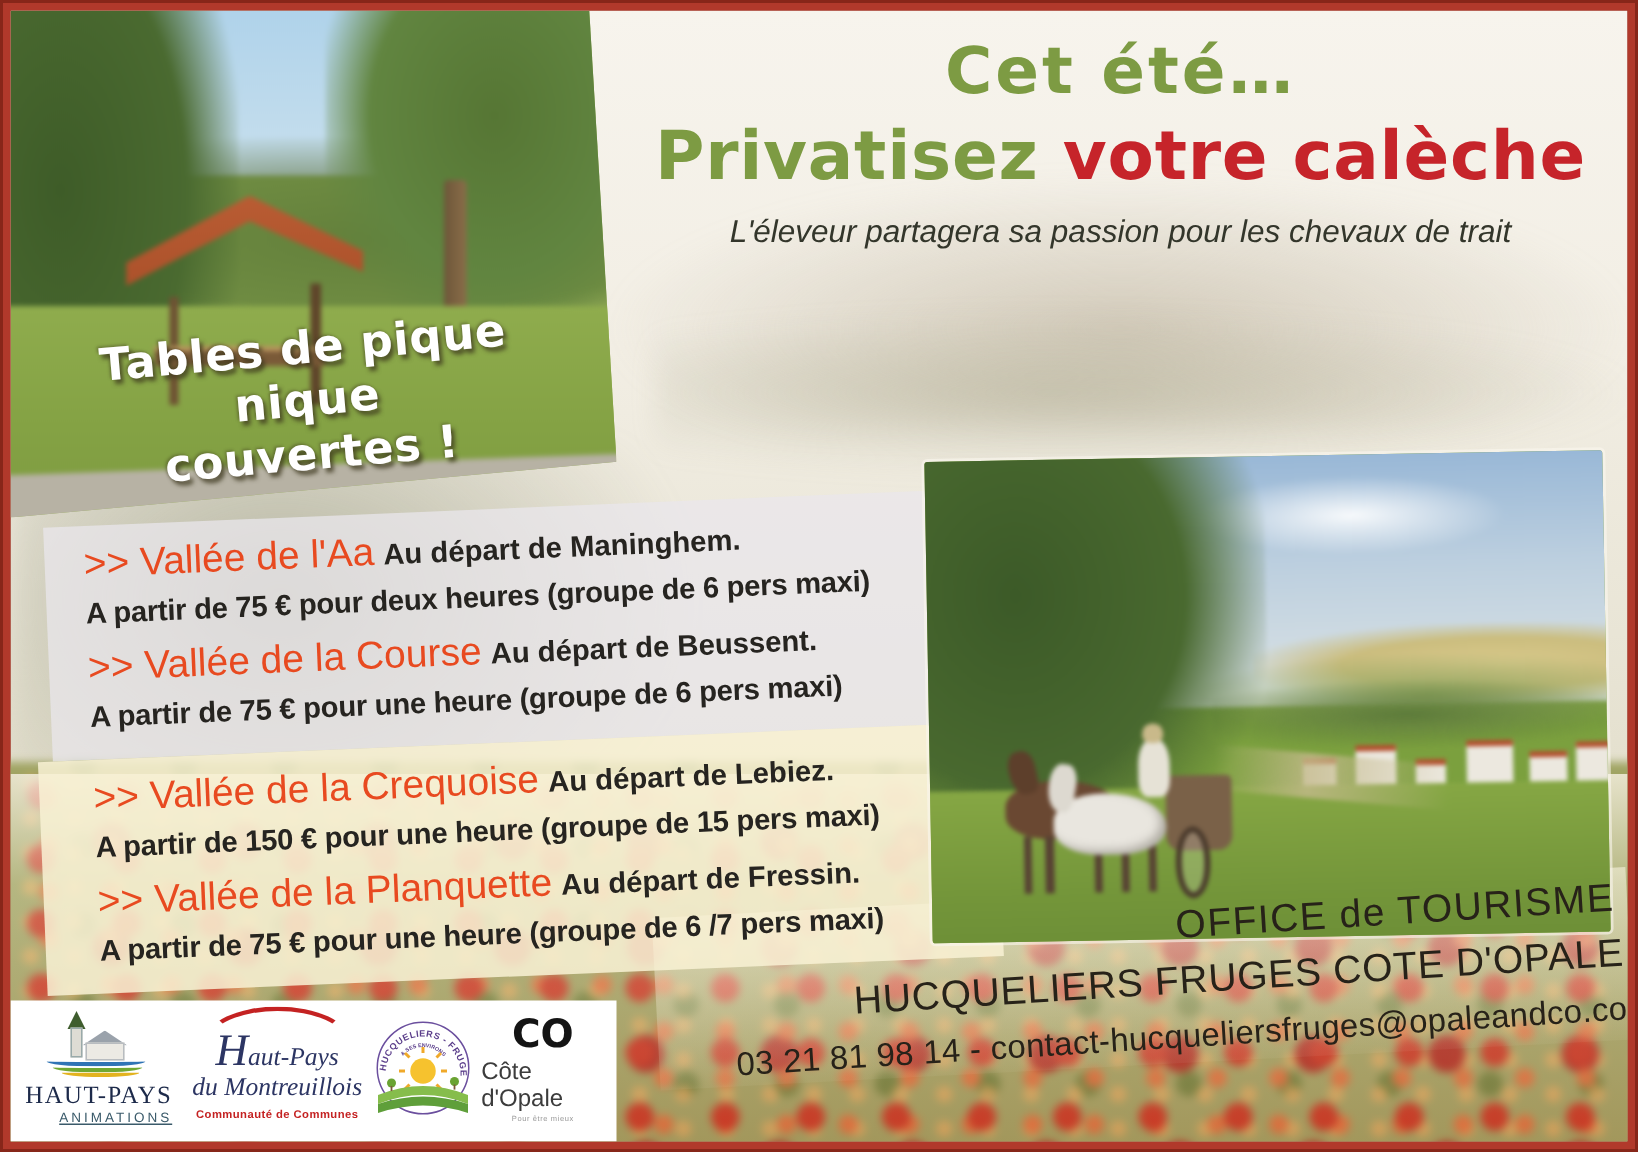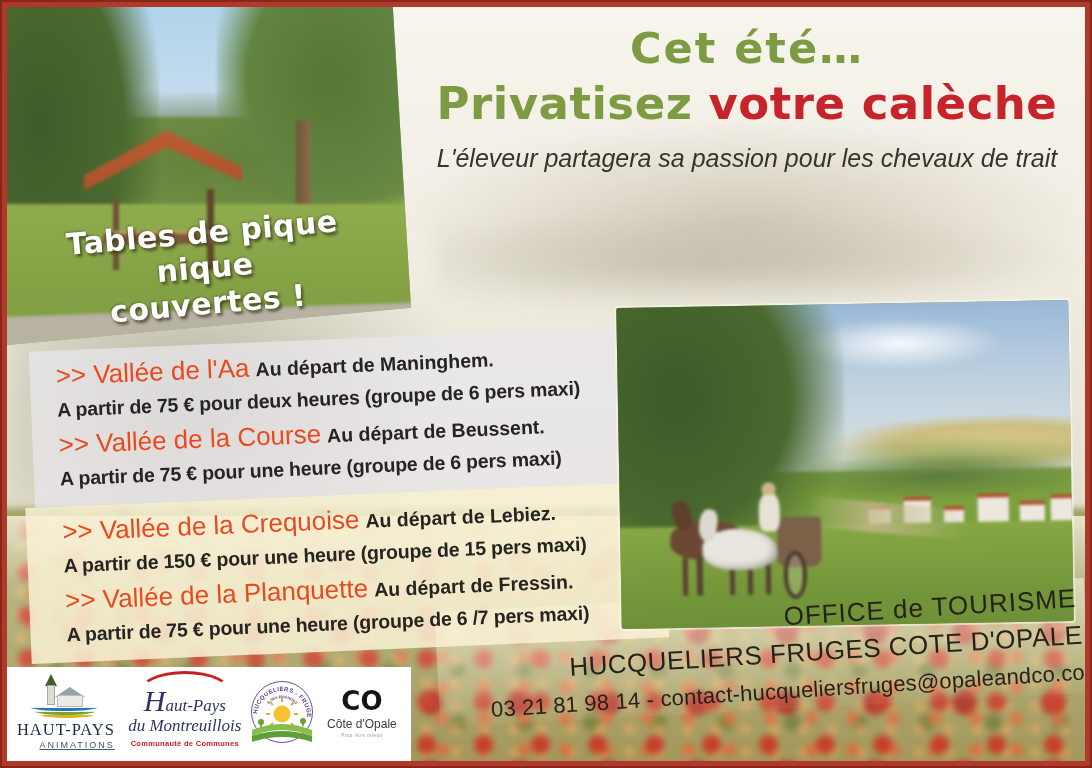--- a/index.html
+++ b/index.html
@@ -73,21 +73,21 @@
 
   
   .headline { position:absolute; left:408px; top:16px; width:664px; text-align:center;
     font-family:"DejaVu Sans", sans-serif; }
   .hl-intro { font-size:43px; color:#7d9b43; font-weight:bold; letter-spacing:2px; }
   .hl-main { margin-top:4px; font-size:45px; font-weight:bold; letter-spacing:.5px; white-space:nowrap; }
   .hl-main .g { color:#7d9b43; } .hl-main .r { color:#c6242a; }
   .hl-sub { margin-top:6px; color:#7d9b43; font-weight:bold; white-space:nowrap; }
   .hl-sub .s1 { font-size:29px; } .hl-sub .s2 { font-size:37px; }
   .pitch { margin-top:10px; font-family:"Liberation Sans", sans-serif;
-    font-style:italic; font-size:25px; line-height:1.45; color:#33362b; }
+    font-style:italic; font-size:21px; line-height:1.45; color:#33362b; }
 
   
   .valleys { position:absolute; left:28px; top:332px; width:606px; transform:rotate(-2.4deg); }
   .panel { padding:10px 18px 8px 26px; }
   .panel1 { background:rgba(233,231,236,.74); }
   .panel2 { background:rgba(248,241,212,.86); margin-left:-10px; margin-right:-22px;
     padding-left:36px; }
   .ventry { margin-bottom:8px; }
   .vname { font-size:26px; color:#e84a20; white-space:nowrap; }
   .vdep { font-size:19.5px; color:#262420; font-weight:bold; margin-left:6px; }
@@ -172,21 +172,21 @@
   .mont-l1 { font-size:17px; display:inline; }
   .mont-l2 { font-size:17px; margin-top:0px; }
   .mont-l3 { font-family:"Liberation Sans", sans-serif; font-style:normal; font-weight:bold;
     font-size:7.5px; color:#c42222; margin-top:3px; letter-spacing:.3px; }
   
   .lg-badge { width:66px; }
   
   .lg-co { width:84px; }
   .co-initials { font-family:"DejaVu Sans", sans-serif; font-weight:bold; font-size:26px;
     line-height:30px; color:#141414; letter-spacing:0px; }
-  .co-name { font-size:12px; color:#3c3c3c; margin-top:1px; }
+  .co-name { font-size:16px; color:#3c3c3c; margin-top:1px; }
   .co-tag { font-size:5px; color:#9a9a9a; margin-top:1px; letter-spacing:.4px; }
 </style>
 </head>
 <body>
 
 <div class="flyer">
 
   <div class="bg-hills"></div>
   <div class="bg-hills2"></div>
   <div class="bg-midhaze"></div>

